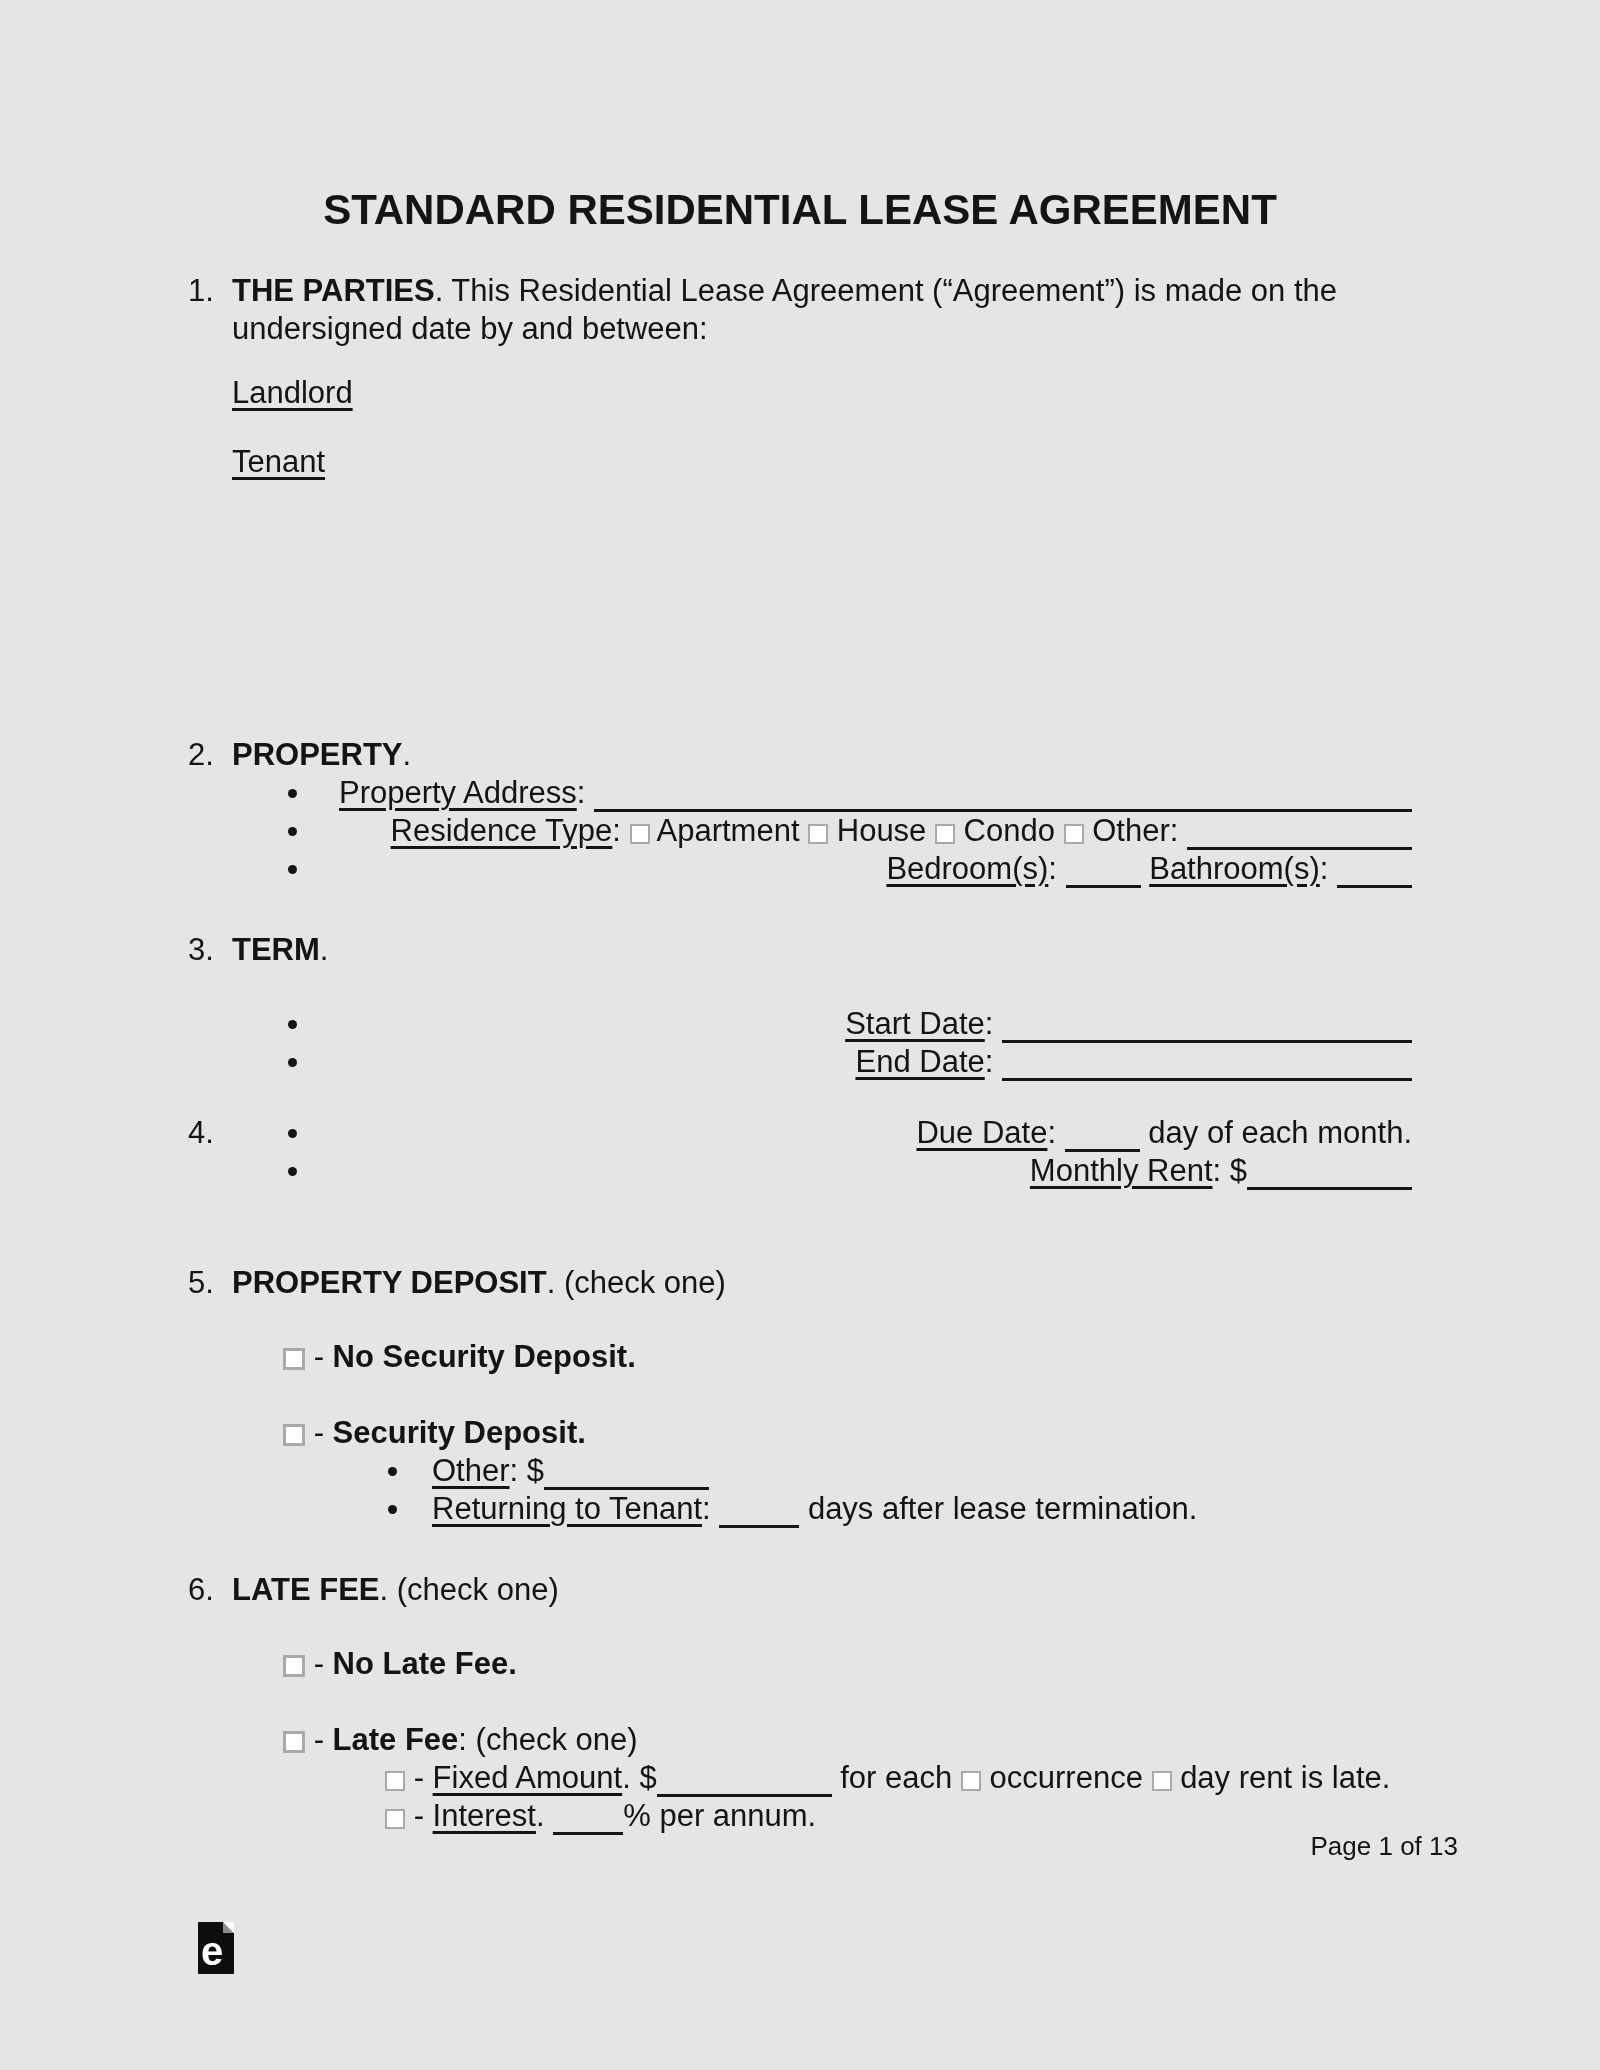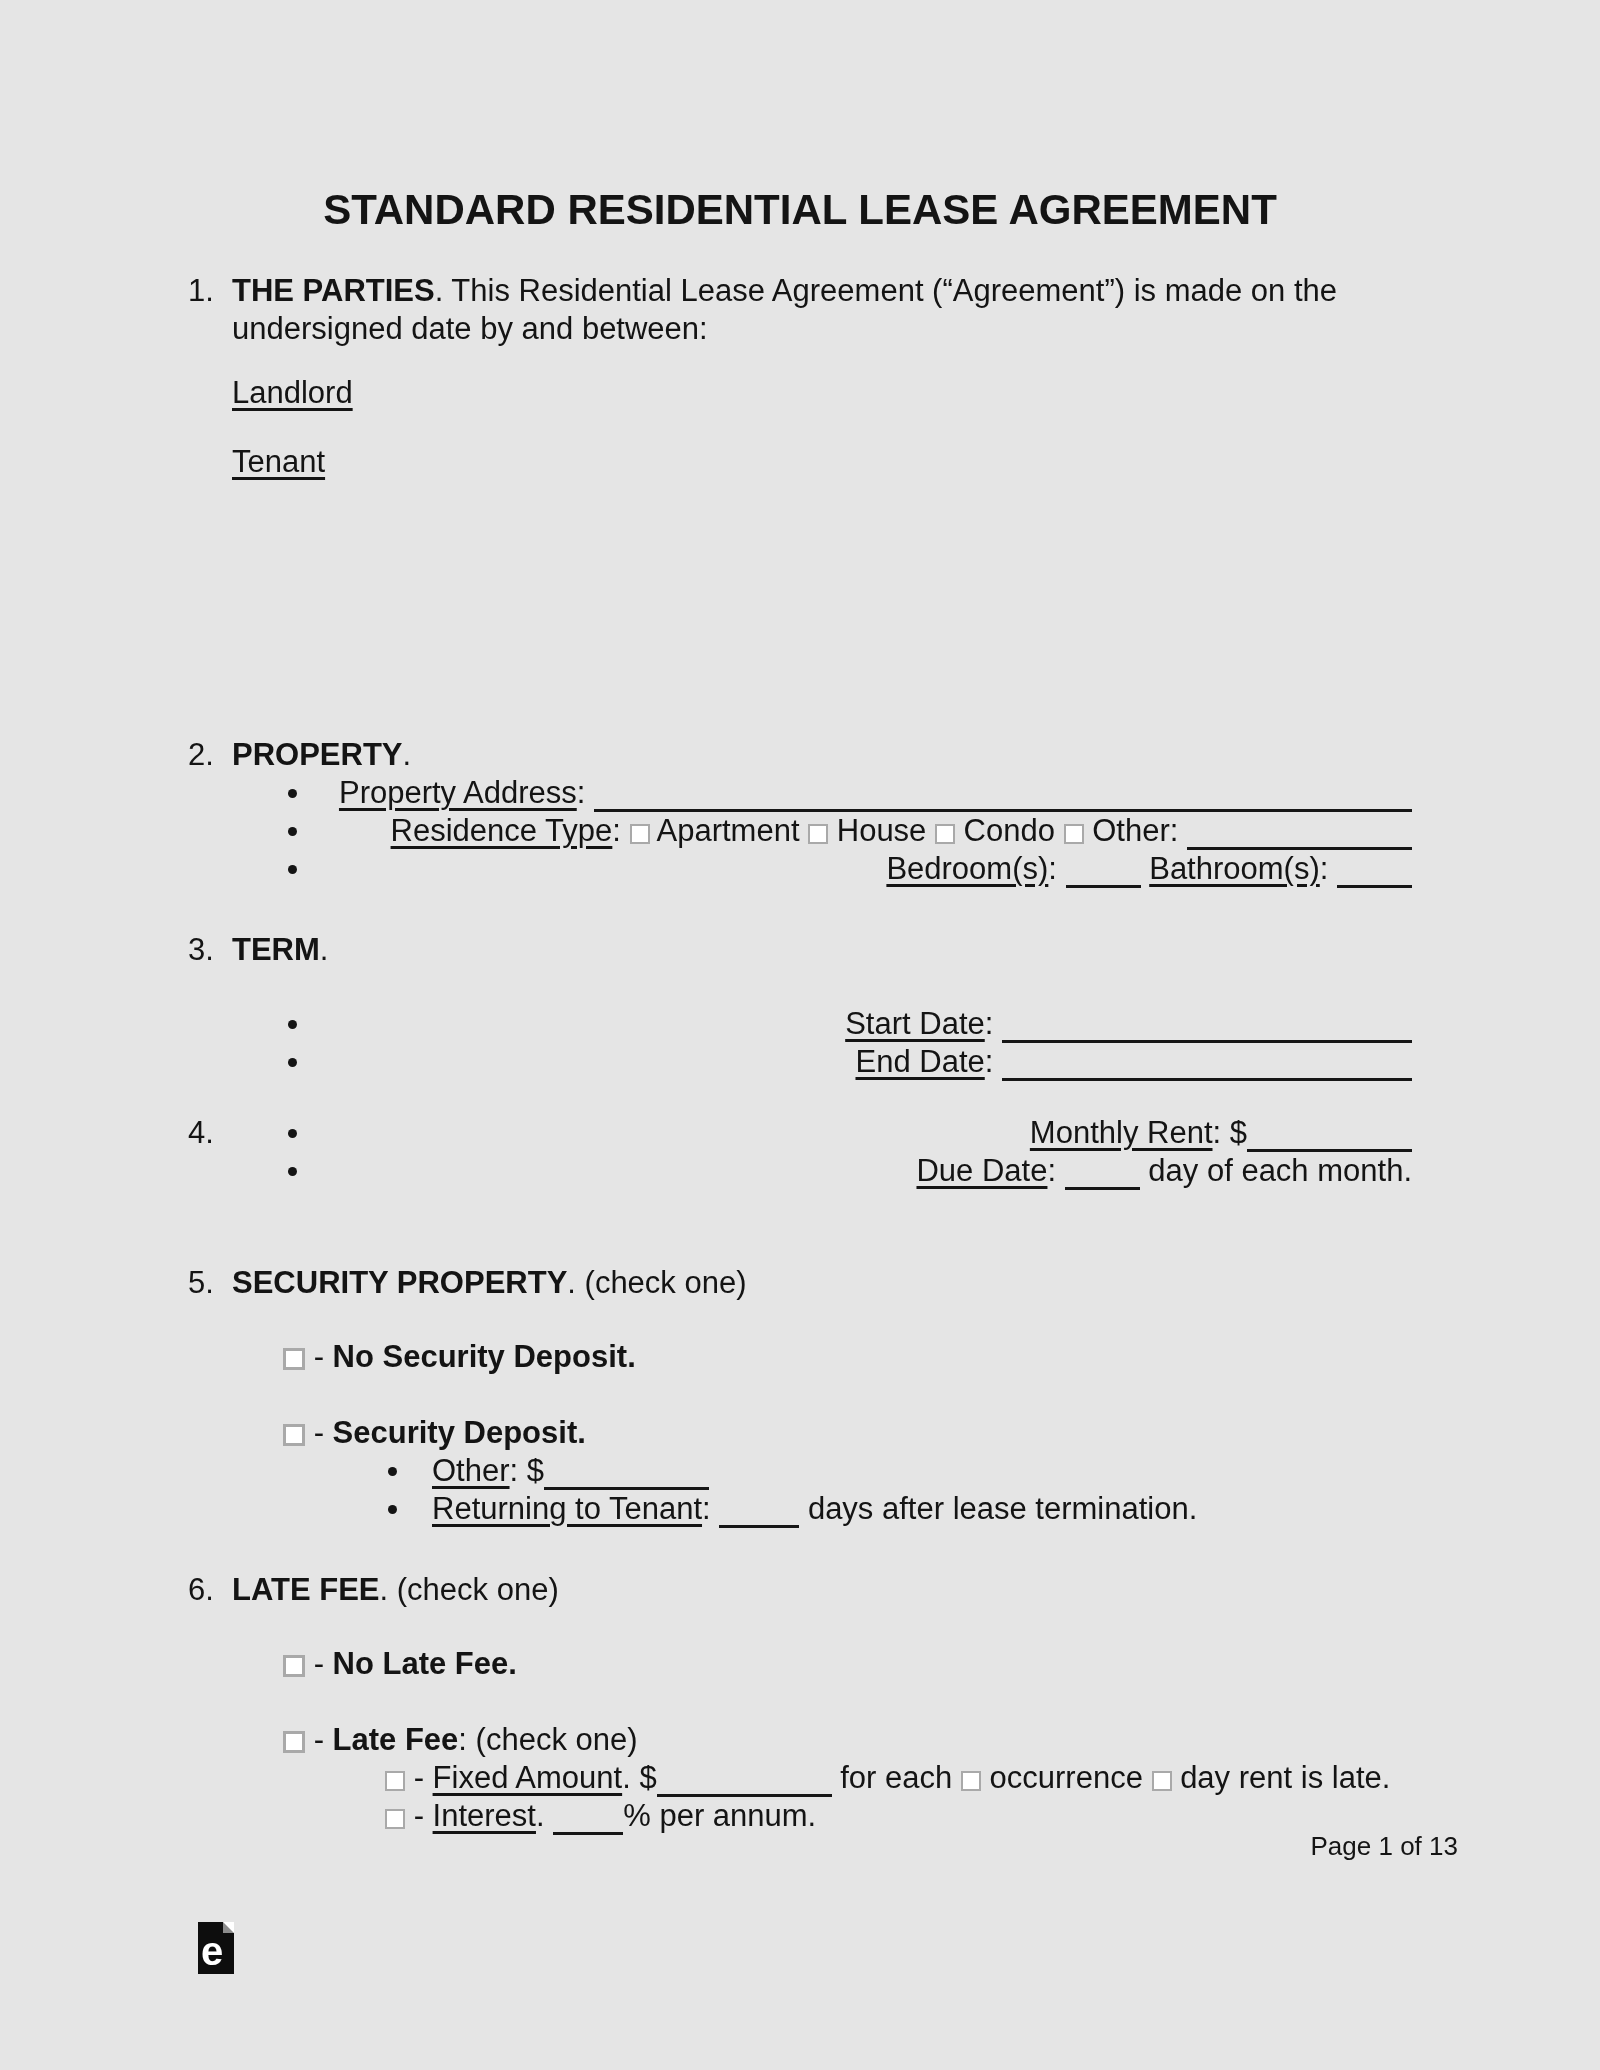--- a/index.html
+++ b/index.html
@@ -163,30 +163,30 @@
         <div class="brow"><span class="dot"></span><span class="ul">Start Date</span><span>:</span> <span class="bl" style="width:410px"></span></div>
         <div class="brow"><span class="dot"></span><span class="ul">End Date</span><span>:</span> <span class="bl" style="width:410px"></span></div>
       </div>
     </div>
   </section>
 
   <section class="sec" style="top:1114px">
     <span class="num">4.</span>
     <div class="cnt">
 
+      <div class="brow"><span class="dot"></span><span class="ul">Due Date</span><span>:</span> <span class="bl" style="width:75px"></span> <span>day of each month.</span></div>
+
       <div class="brow"><span class="dot"></span><span class="ul">Monthly Rent</span><span>:</span> <span>$</span><span class="bl" style="width:165px"></span></div>
-
-      <div class="brow"><span class="dot"></span><span class="ul">Due Date</span><span>:</span> <span class="bl" style="width:75px"></span> <span>day of each month.</span></div>
     </div>
   </section>
 
   <section class="sec" style="top:1264px">
     <span class="num">5.</span>
     <div class="cnt">
-      <p class="para"><b>SECURITY PROPERTY</b><span>. (check one)</span></p>
+      <p class="para"><b>PROPERTY DEPOSIT</b><span>. (check one)</span></p>
 
       <div class="cbrow" style="margin-top:36px"><span class="cb"></span> <span>-</span> <b>No Security Deposit.</b></div>
 
       <div class="cbrow" style="margin-top:38px"><span class="cb"></span> <span>-</span> <b>Security Deposit.</b></div>
 
       <div class="brow2"><span class="dot"></span><span class="ul">Other</span><span>:</span> <span>$</span><span class="bl" style="width:165px"></span></div>
 
       <div class="brow2"><span class="dot"></span><span class="ul">Returning to Tenant</span><span>:</span> <span class="bl" style="width:80px"></span> <span>days after lease termination.</span></div>
     </div>
   </section>

